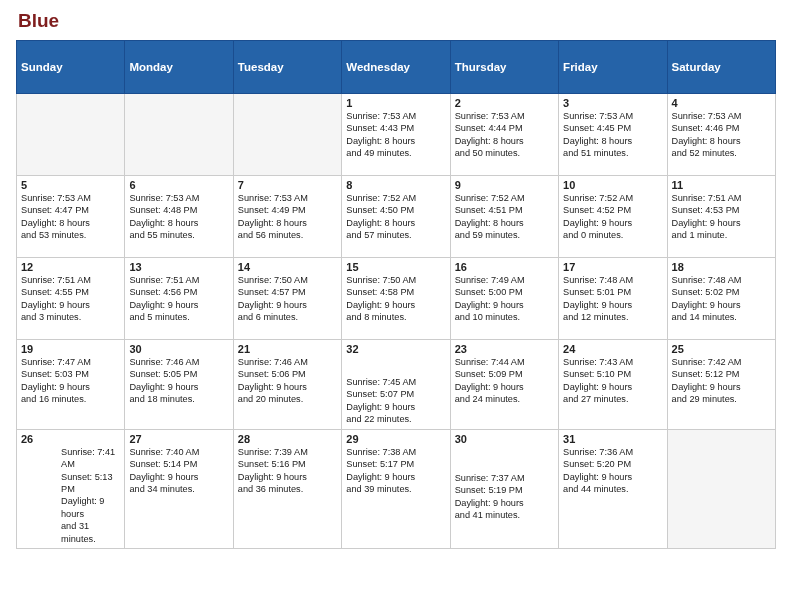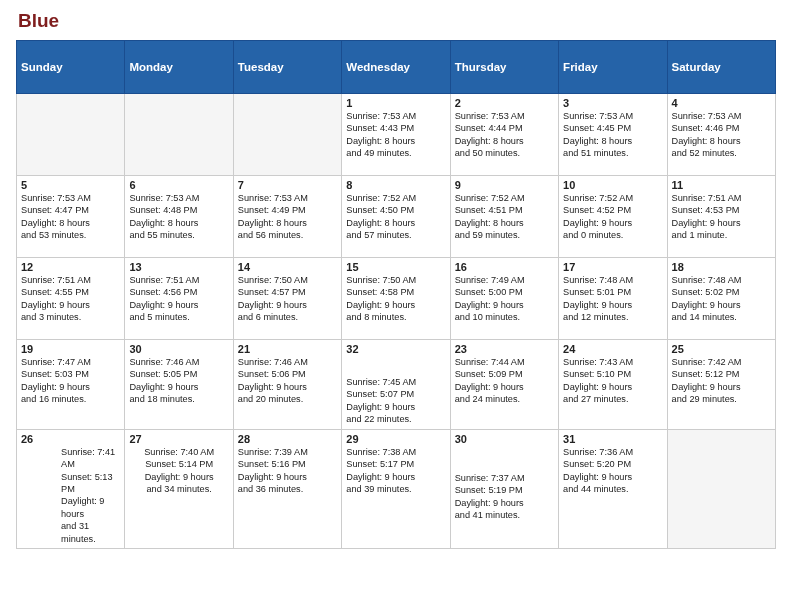--- a/index.html
+++ b/index.html
@@ -296,21 +296,21 @@
         <tr>
           <td>
             <span class="day-number">26</span>
             <div class="day-info" style="white-space: pre-line; margin-left: 40px;">Sunrise: 7:41 AM
 Sunset: 5:13 PM
 Daylight: 9 hours
 and 31 minutes.</div>
           </td>
           <td>
             <span class="day-number">27</span>
-            <div class="day-info" style="white-space: pre-line; text-align: center;">Sunrise: 7:40 AM
+            <div class="day-info" style="white-space: pre-line;">Sunrise: 7:40 AM
 Sunset: 5:14 PM
 Daylight: 9 hours
 and 34 minutes.</div>
           </td>
           <td>
             <span class="day-number">28</span>
             <div class="day-info" style="white-space: pre-line;">Sunrise: 7:39 AM
 Sunset: 5:16 PM
 Daylight: 9 hours
 and 36 minutes.</div>

